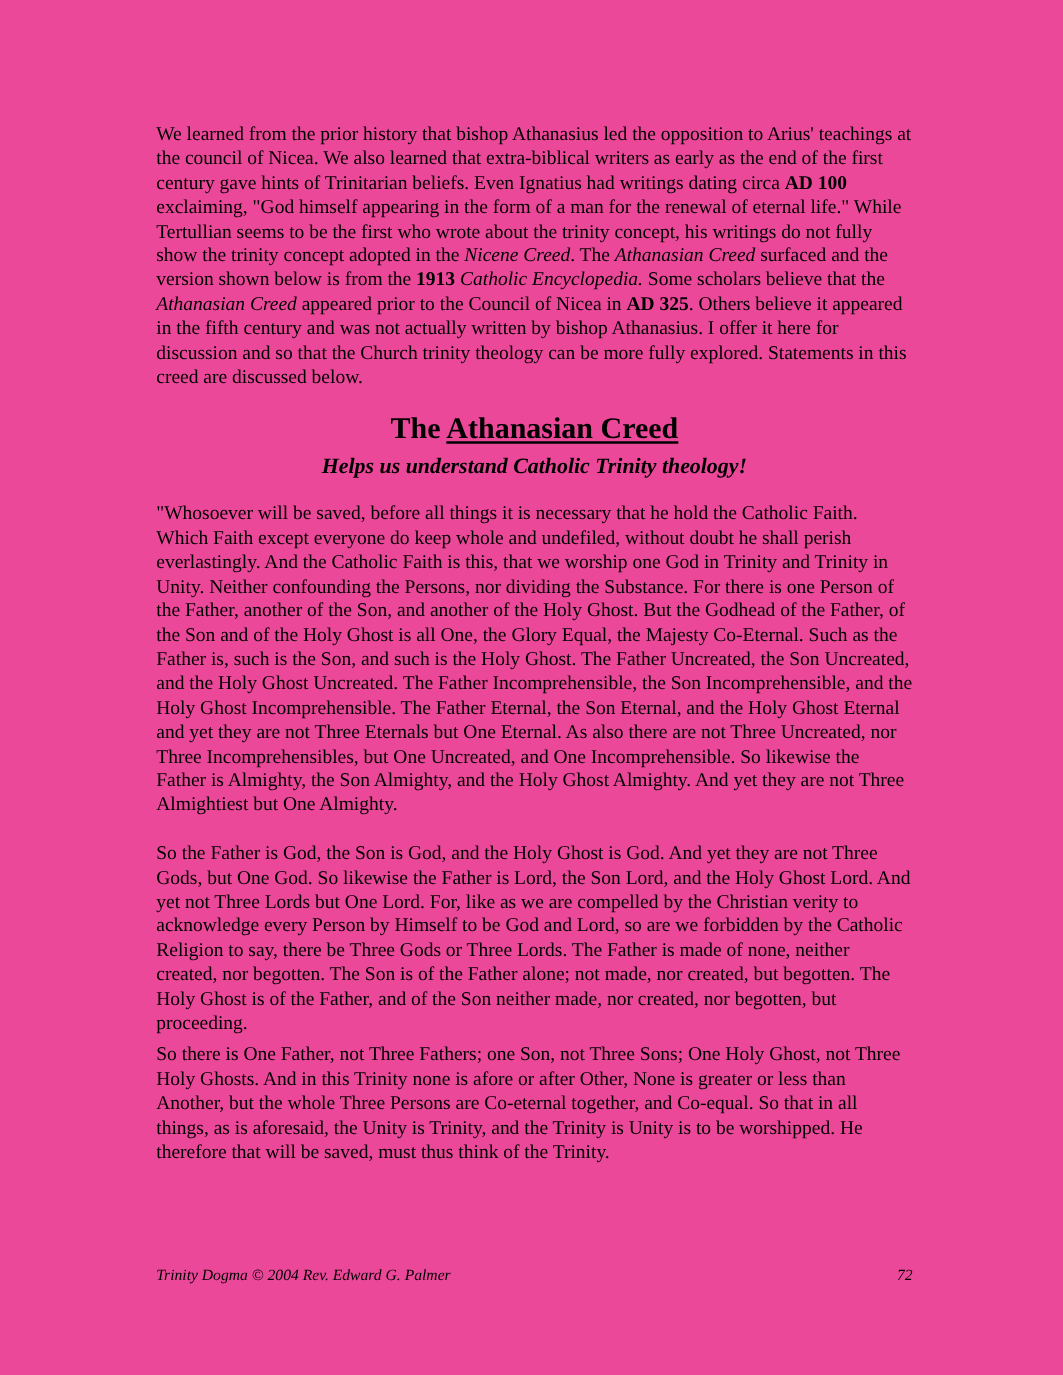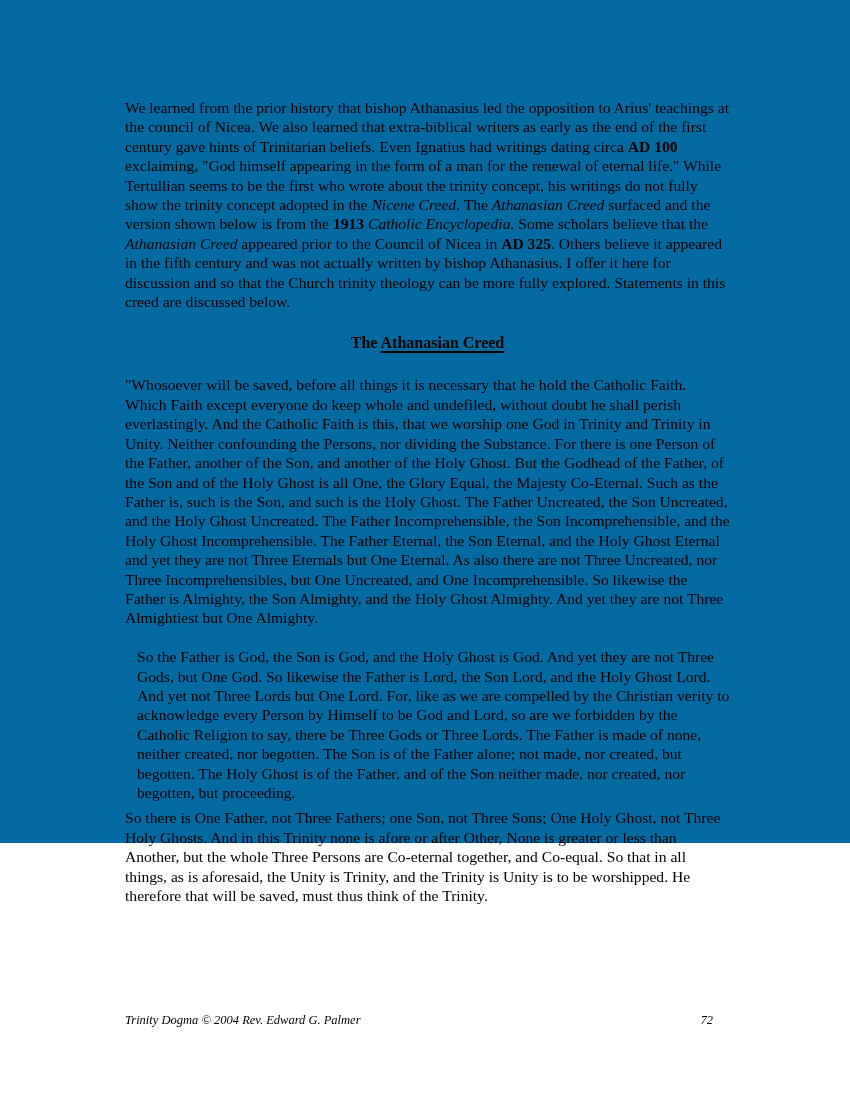--- a/index.html
+++ b/index.html
@@ -1,40 +1,41 @@
 <!DOCTYPE html>
 <html><head>
   <meta charset="utf-8">
   <style>
     html, body { margin: 0; padding: 0; background: #ffffff; }
     body { width: 850px; height: 1100px; position: relative; overflow: hidden; font-family: "Liberation Serif", "DejaVu Serif", serif; color: #000; }
-    .page { position: absolute; left: 0; top: 0; width: 850px; height: 843px; background: #0369a1; }
+    .page { position: absolute; left: 0; top: 0; width: 850px; height: 1100px; background: #ec4899; }
     .content { position: absolute; left: 125px; top: 98px; width: 605px; }
     .para { font-size: 15.6px; line-height: 19.4px; margin: 0; text-align: left; }
     .intro { }
-    .title { text-align: center; font-weight: bold; font-size: 16px; line-height: 28px; margin: 18px 0 0 0; }
+    .title { text-align: center; font-weight: bold; font-size: 24px; line-height: 28px; margin: 18px 0 0 0; }
     .title u { text-decoration: underline; text-decoration-thickness: 2px; text-underline-offset: 3px; }
     .subtitle { text-align: center; font-weight: bold; font-style: italic; font-size: 17.5px; line-height: 22px; margin: 4px 0 0 0; }
     .creed1 { margin-top: 18px; }
-    .creed2 { margin-top: 19.4px; margin-left: 12px; }
+    .creed2 { margin-top: 19.4px; }
     .creed3 { margin-top: 6px; }
     .footer { position: absolute; top: 1013px; left: 125px; width: 605px; font-size: 12.5px; font-style: italic; }
     .footer-left { position: absolute; left: 0; top: 0; }
-    .footer-right { position: absolute; right: 17px; top: 0; }
+    .footer-right { position: absolute; right: 0; top: 0; }
     b { font-weight: bold; }
     i { font-style: italic; }
   </style>
 </head>
 <body>
 
 <div class="page">
   <div class="content">
     <p class="para intro"><span>We learned from the prior history that bishop Athanasius led the opposition to Arius' teachings at the council of Nicea. We also learned that extra-biblical writers as early as the end of the first century gave hints of Trinitarian beliefs. Even Ignatius had writings dating circa </span><b>AD 100</b><span> exclaiming, "God himself appearing in the form of a man for the renewal of eternal life." While Tertullian seems to be the first who wrote about the trinity concept, his writings do not fully show the trinity concept adopted in the </span><i>Nicene Creed</i><span>. The </span><i>Athanasian Creed</i><span> surfaced and the version shown below is from the </span><b>1913</b><span> </span><i>Catholic Encyclopedia.</i><span> Some scholars believe that the </span><i>Athanasian Creed</i><span> appeared prior to the Council of Nicea in </span><b>AD 325</b><span>. Others believe it appeared in the fifth century and was not actually written by bishop Athanasius. I offer it here for discussion and so that the Church trinity theology can be more fully explored. Statements in this creed are discussed below.</span></p>
 
     <h1 class="title"><span>The </span><u>Athanasian Creed</u></h1>
+    <h2 class="subtitle">Helps us understand Catholic Trinity theology!</h2>
 
     <p class="para creed1">"Whosoever will be saved, before all things it is necessary that he hold the Catholic Faith. Which Faith except everyone do keep whole and undefiled, without doubt he shall perish everlastingly. And the Catholic Faith is this, that we worship one God in Trinity and Trinity in Unity. Neither confounding the Persons, nor dividing the Substance. For there is one Person of the Father, another of the Son, and another of the Holy Ghost. But the Godhead of the Father, of the Son and of the Holy Ghost is all One, the Glory Equal, the Majesty Co-Eternal. Such as the Father is, such is the Son, and such is the Holy Ghost. The Father Uncreated, the Son Uncreated, and the Holy Ghost Uncreated. The Father Incomprehensible, the Son Incomprehensible, and the Holy Ghost Incomprehensible. The Father Eternal, the Son Eternal, and the Holy Ghost Eternal and yet they are not Three Eternals but One Eternal. As also there are not Three Uncreated, nor Three Incomprehensibles, but One Uncreated, and One Incomprehensible. So likewise the Father is Almighty, the Son Almighty, and the Holy Ghost Almighty. And yet they are not Three Almightiest but One Almighty.</p>
     <p class="para creed2">So the Father is God, the Son is God, and the Holy Ghost is God. And yet they are not Three Gods, but One God. So likewise the Father is Lord, the Son Lord, and the Holy Ghost Lord. And yet not Three Lords but One Lord. For, like as we are compelled by the Christian verity to acknowledge every Person by Himself to be God and Lord, so are we forbidden by the Catholic Religion to say, there be Three Gods or Three Lords. The Father is made of none, neither created, nor begotten. The Son is of the Father alone; not made, nor created, but begotten. The Holy Ghost is of the Father, and of the Son neither made, nor created, nor begotten, but proceeding.</p>
     <p class="para creed3">So there is One Father, not Three Fathers; one Son, not Three Sons; One Holy Ghost, not Three Holy Ghosts. And in this Trinity none is afore or after Other, None is greater or less than Another, but the whole Three Persons are Co-eternal together, and Co-equal. So that in all things, as is aforesaid, the Unity is Trinity, and the Trinity is Unity is to be worshipped. He therefore that will be saved, must thus think of the Trinity.</p>
   </div>
 
   <div class="footer">
     <span class="footer-left">Trinity Dogma © 2004 Rev. Edward G. Palmer</span>
     <span class="footer-right">72</span>
   </div>

